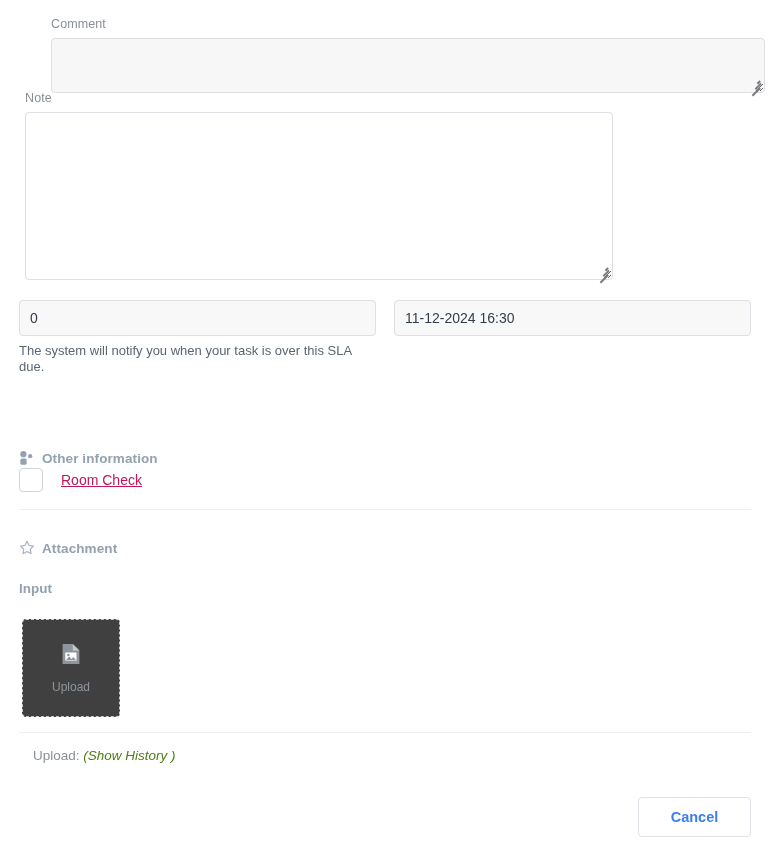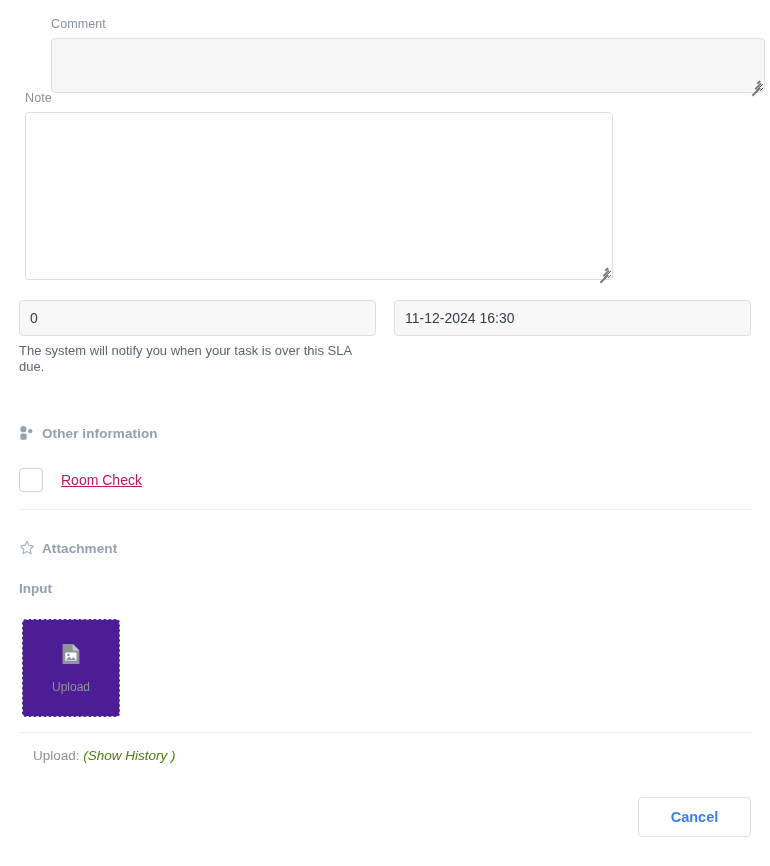--- a/index.html
+++ b/index.html
@@ -151,21 +151,21 @@
     font-weight: bold;
     color: #93a1b0;
   }
 
   
   .upload-box {
     width: 98px;
     height: 98px;
     border: 1px dashed #c8ccd1;
     border-radius: 4px;
-    background: #4c1d95;
+    background: #404040;
     display: flex;
     flex-direction: column;
     align-items: center;
     justify-content: center;
     gap: 11px;
     cursor: pointer;
   }
   .upload-caption {
     font-size: 12px;
     color: #8e959c;
@@ -248,21 +248,21 @@
   <div class="abs row-two" style="left:19px; top:300px; width:732px;">
     <div class="col">
       <input class="inp" type="text" value="0" style="">
       <div class="hint">The system will notify you when your task is over this SLA due.</div>
     </div>
     <div class="col">
       <input class="inp" type="text" value="11-12-2024 16:30" style="">
     </div>
   </div>
 
-  <div class="abs section-head" style="left:19px; top:425px;">
+  <div class="abs section-head" style="left:19px; top:450px;">
     <span class="ico">
       <svg width="16" height="16" viewBox="0 0 16 16" aria-hidden="true">
         <circle cx="4.4" cy="4.2" r="3.1" fill="#93a1b0"></circle>
         <circle cx="11.2" cy="6.2" r="2.1" fill="#93a1b0"></circle>
         <rect x="1.4" y="8.6" width="6.2" height="6.2" rx="1.6" fill="#93a1b0"></rect>
       </svg>
     </span>
     <span>Other information</span>
   </div>
 

